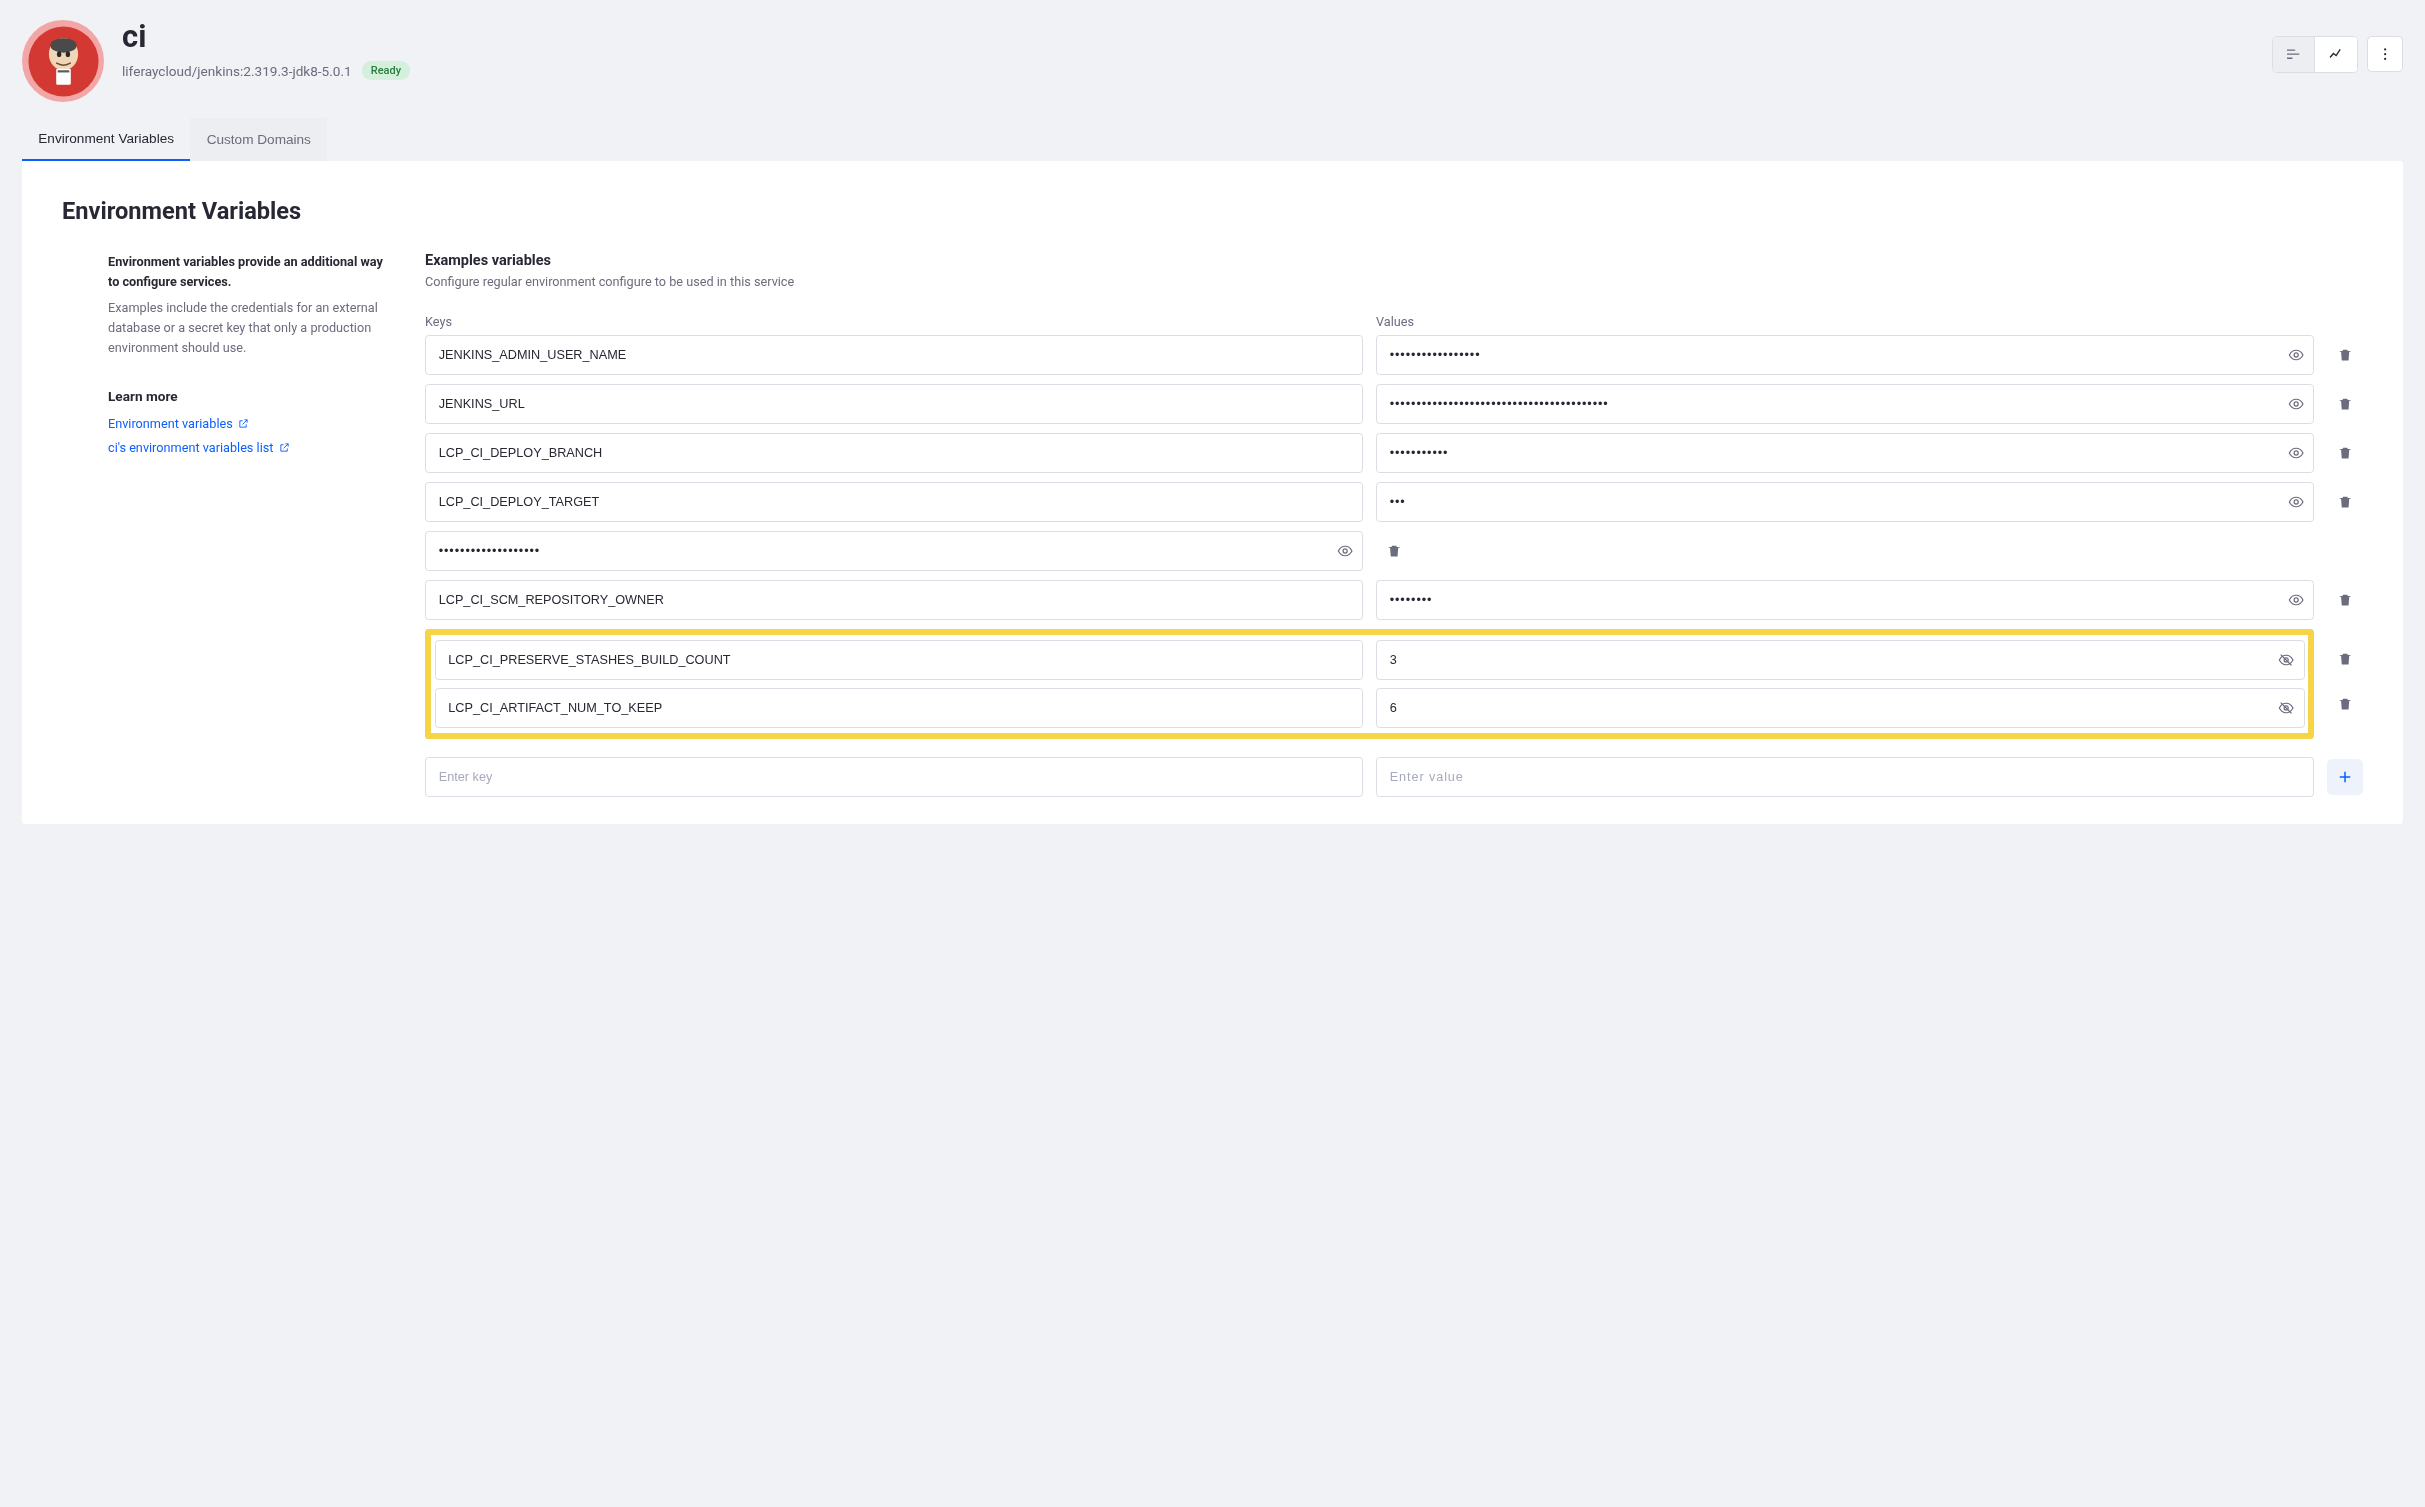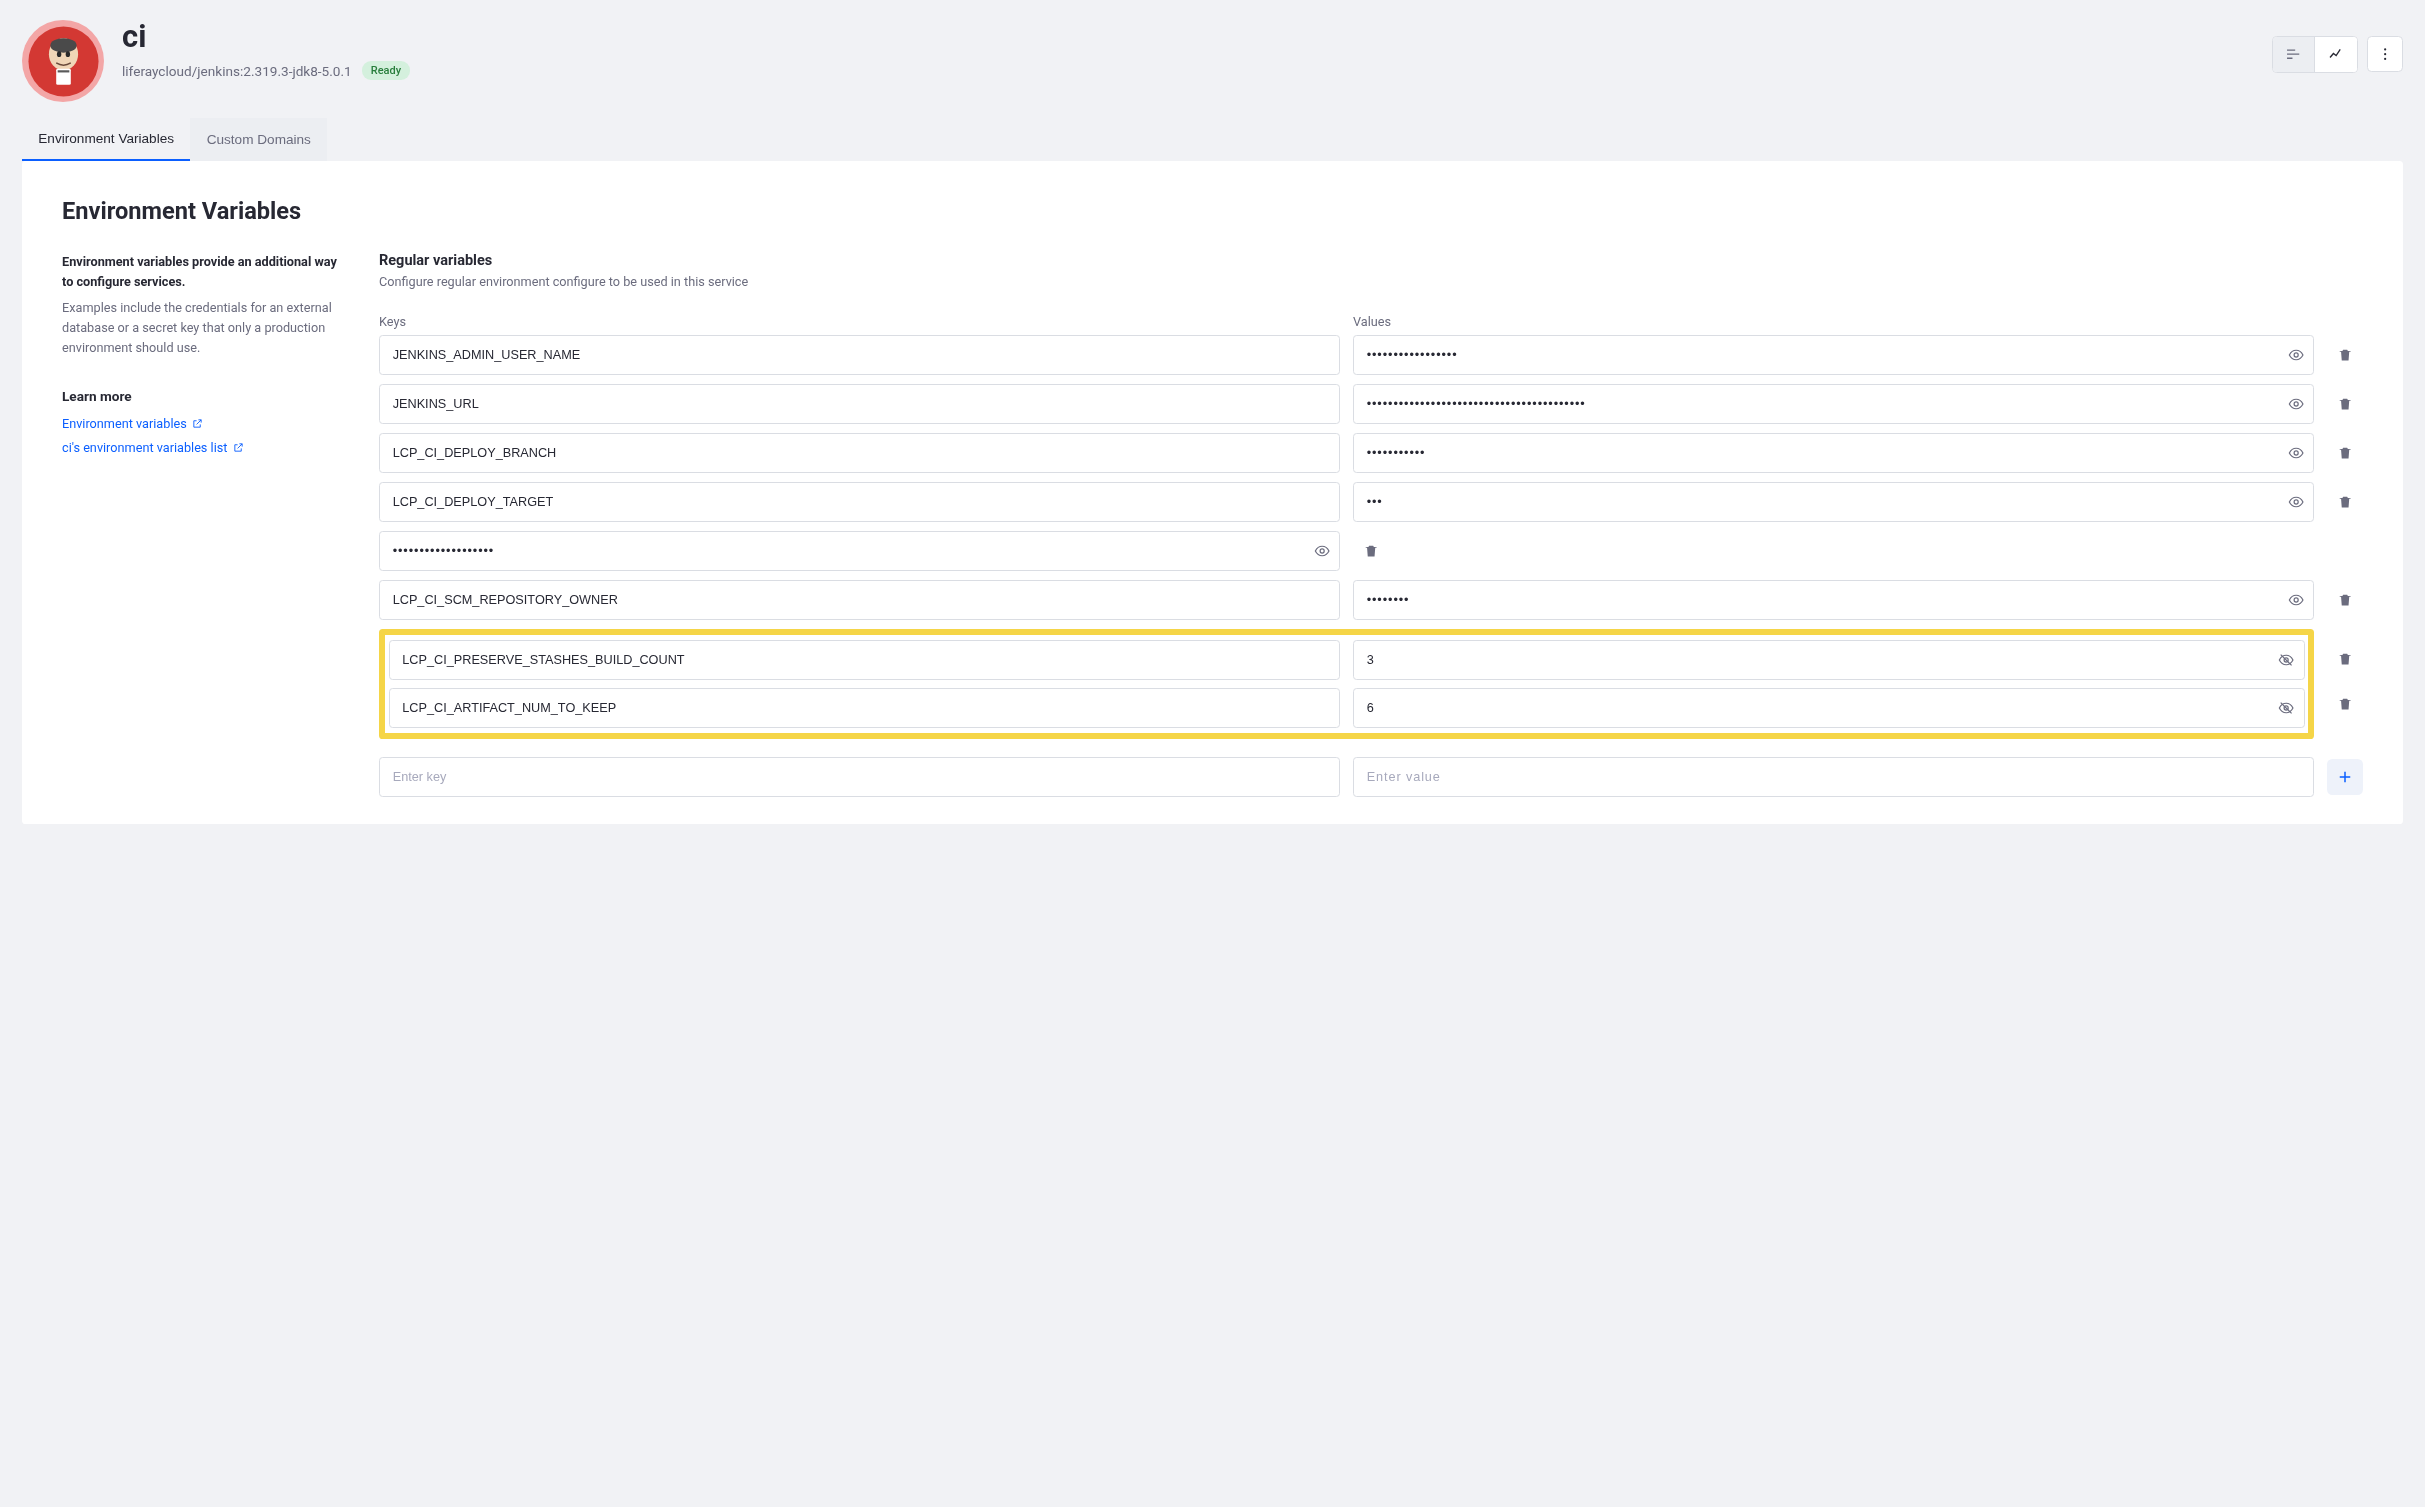--- a/index.html
+++ b/index.html
@@ -57,21 +57,21 @@
       border-bottom:2.7px solid #0b5fff;
     }
     .tab.inactive { background:#eceef2; color:#6b6c7e; }
 
     
     .panel {
       background:#fff; border-radius:3.6px; margin-top:0; padding:36px 40px 18px 40px;
     }
     .panel-title { font-size:23.6px; font-weight:700; margin-bottom:27px; }
     .panel-body { display:flex; gap:36px; }
-    .sidebar { width:281px; flex-shrink:0; }
+    .sidebar { width:281px; flex-shrink:0;margin-left:46px; }
     .sidebar p { color:#272833; line-height:1.6; margin-bottom:5.4px; }
     .sidebar p.gray { color:#6b6c7e; }
     .sidebar strong { font-weight:700; }
     .learn-more { font-weight:700; margin-top:29px; margin-bottom:12.7px; font-size:13.6px;}
     .link { color:#0b5fff; text-decoration:none; display:flex; align-items:center; gap:5.4px; margin-bottom:9px; font-size:12.7px;}
     .link svg { width:11px; height:11px; }
 
     .main-col { flex:1; }
     .section-title { font-weight:700; font-size:14.5px; margin-bottom:5.4px; }
     .section-desc { color:#6b6c7e; font-size:12.7px; margin-bottom:25.4px;}
@@ -182,21 +182,21 @@
         </a>
         <a class="link" href="#">
           <span>ci's environment variables list</span>
           <svg viewBox="0 0 24 24">
               <path fill="none" stroke="#0b5fff" stroke-width="2" d="M14 4h6v6M20 4L10 14M18 14v6H4V6h6"></path>
             </svg>
         </a>
       </div>
 
       <div class="main-col">
-        <div class="section-title">Regular variables</div>
+        <div class="section-title">Examples variables</div>
         <div class="section-desc">Configure regular environment configure to be used in this service</div>
 
         <div class="grid-head">
           <span>Keys</span>
           <span>Values</span>
           <span></span>
         </div>
 
         <div id="rows-container">
             <div class="row">

